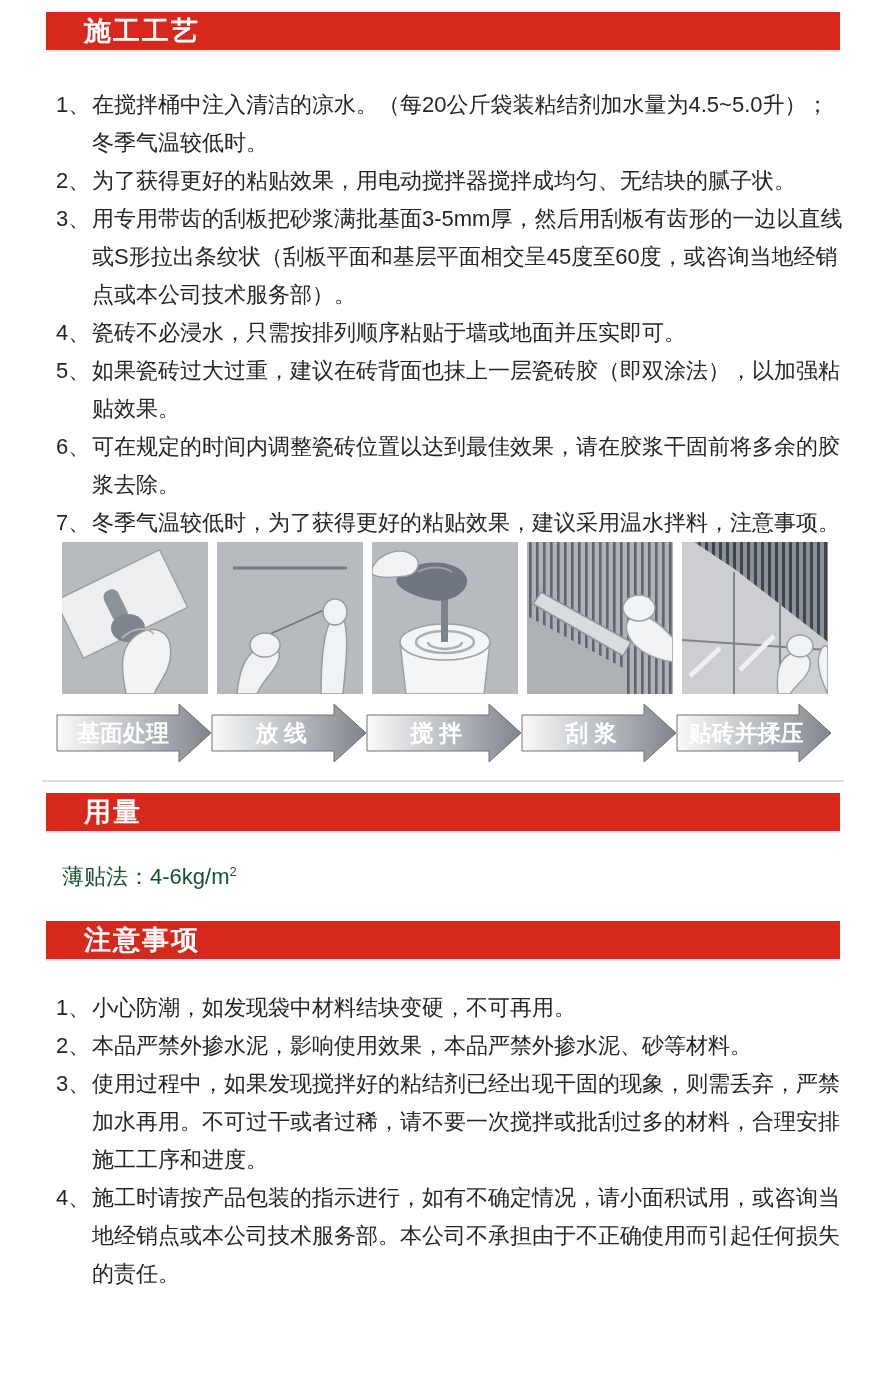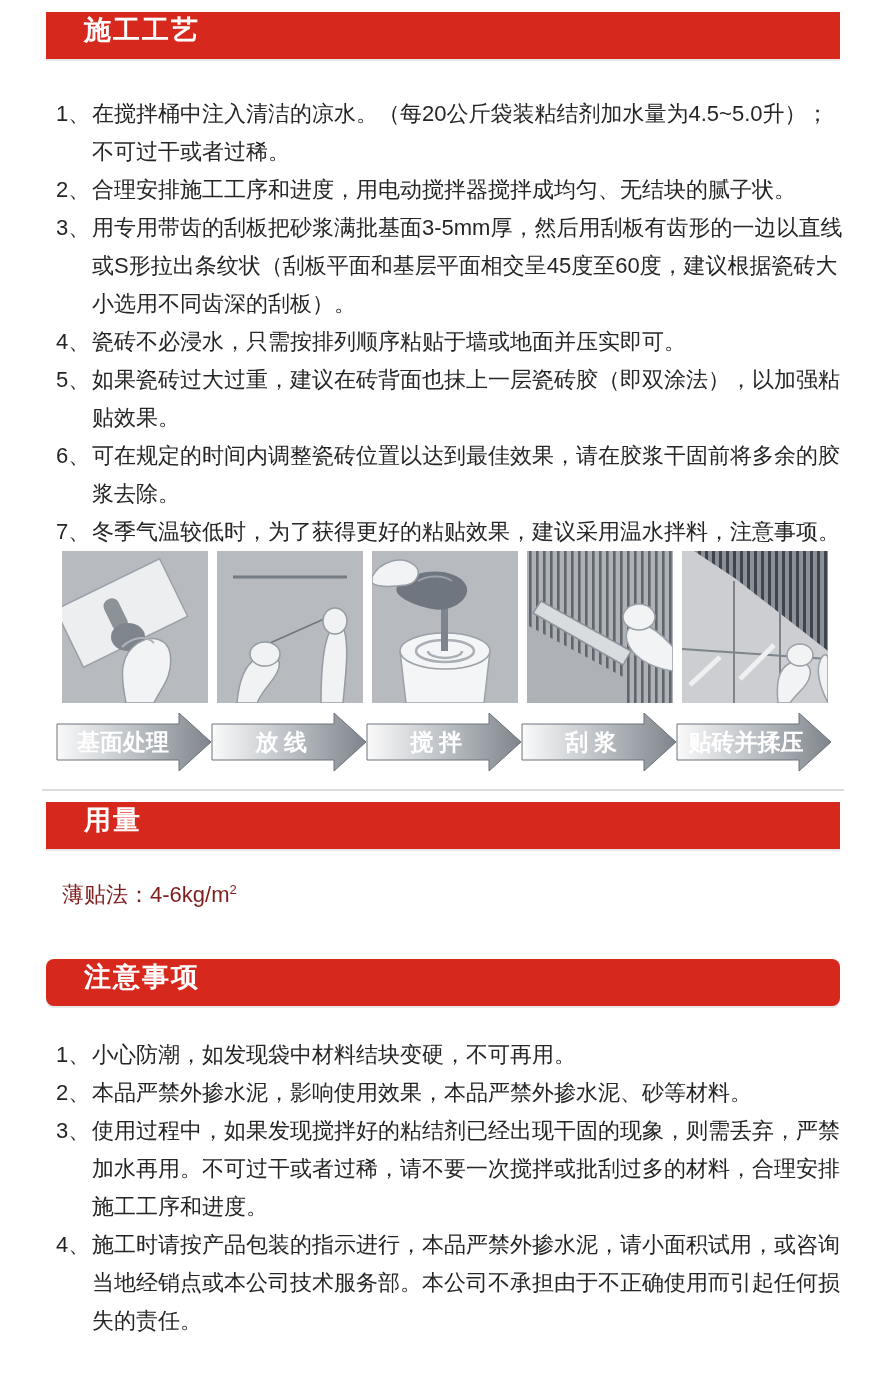--- a/index.html
+++ b/index.html
@@ -2,67 +2,67 @@
 <html><head>
 <meta charset="utf-8">
 <style>
   html,body{margin:0;padding:0;}
   body{
     width:886px;height:1384px;background:#ffffff;color:#252525;
     font-family:"Liberation Sans","DejaVu Sans",sans-serif;
     overflow:hidden;position:relative;
   }
   .section-bar{
-    height:47px;background:#d7281d;margin:0 46px;
-    display:flex;
+    height:38px;background:#d7281d;margin:0 46px;
+    display:flex;align-items:center;
     box-shadow:0 2px 0 rgba(120,120,120,0.18);
   }
   .section-bar .bar-title{
     color:#ffffff;font-weight:bold;font-size:27px;
     padding-left:38px;letter-spacing:2px;
   }
   .bar-top{margin-top:12px;}
   .num-list{margin:36px 42px 0 56px;}
   .num-item{display:flex;font-size:22px;line-height:38px;}
   .num-item .num{flex:0 0 36px;}
   .num-item .txt{flex:1;}
   .flow{margin:0 0 0 62px;width:768px;}
   .panels{display:flex;gap:9px;}
   .panel{width:146px;height:152px;}
   .panel svg{display:block;}
   .arrows{margin:8px 0 0 -6px;font-family:Liberation Serif, serif;}
   .arrows svg{display:block;}
   .divider{height:2px;background:#dcdcdc;margin:16px 42px 0 42px;}
   .bar-usage{margin-top:11px;}
   .usage-line{
-    margin:26px 0 0 62px;font-size:22px;line-height:30px;color:#7f1d1d;
+    margin:26px 0 0 62px;font-size:22px;line-height:30px;color:#14532d;
   }
   .usage-line sup{font-size:13px;}
-  .bar-notes{margin-top:49px;border-radius:8px;}
+  .bar-notes{margin-top:29px;}
   .notes-list{margin:30px 42px 0 56px;}
 </style>
 </head>
 <body>
 
 <div class="section-bar bar-top">
   <span class="bar-title">施工工艺</span>
 </div>
 
 <div class="num-list">
   <div class="num-item">
     <span class="num">1、</span>
-    <span class="txt">在搅拌桶中注入清洁的凉水。（每20公斤袋装粘结剂加水量为4.5~5.0升）；不可过干或者过稀。</span>
+    <span class="txt">在搅拌桶中注入清洁的凉水。（每20公斤袋装粘结剂加水量为4.5~5.0升）；冬季气温较低时。</span>
   </div>
   <div class="num-item">
     <span class="num">2、</span>
-    <span class="txt">合理安排施工工序和进度，用电动搅拌器搅拌成均匀、无结块的腻子状。</span>
+    <span class="txt">为了获得更好的粘贴效果，用电动搅拌器搅拌成均匀、无结块的腻子状。</span>
   </div>
   <div class="num-item">
     <span class="num">3、</span>
-    <span class="txt">用专用带齿的刮板把砂浆满批基面3-5mm厚，然后用刮板有齿形的一边以直线或S形拉出条纹状（刮板平面和基层平面相交呈45度至60度，建议根据瓷砖大小选用不同齿深的刮板）。</span>
+    <span class="txt">用专用带齿的刮板把砂浆满批基面3-5mm厚，然后用刮板有齿形的一边以直线或S形拉出条纹状（刮板平面和基层平面相交呈45度至60度，或咨询当地经销点或本公司技术服务部）。</span>
   </div>
   <div class="num-item">
     <span class="num">4、</span>
     <span class="txt">瓷砖不必浸水，只需按排列顺序粘贴于墙或地面并压实即可。</span>
   </div>
   <div class="num-item">
     <span class="num">5、</span>
     <span class="txt">如果瓷砖过大过重，建议在砖背面也抹上一层瓷砖胶（即双涂法），以加强粘贴效果。</span>
   </div>
   <div class="num-item">
@@ -220,15 +220,15 @@
   <div class="num-item">
     <span class="num">2、</span>
     <span class="txt">本品严禁外掺水泥，影响使用效果，本品严禁外掺水泥、砂等材料。</span>
   </div>
   <div class="num-item">
     <span class="num">3、</span>
     <span class="txt">使用过程中，如果发现搅拌好的粘结剂已经出现干固的现象，则需丢弃，严禁加水再用。不可过干或者过稀，请不要一次搅拌或批刮过多的材料，合理安排施工工序和进度。</span>
   </div>
   <div class="num-item">
     <span class="num">4、</span>
-    <span class="txt">施工时请按产品包装的指示进行，本品严禁外掺水泥，请小面积试用，或咨询当地经销点或本公司技术服务部。本公司不承担由于不正确使用而引起任何损失的责任。</span>
+    <span class="txt">施工时请按产品包装的指示进行，如有不确定情况，请小面积试用，或咨询当地经销点或本公司技术服务部。本公司不承担由于不正确使用而引起任何损失的责任。</span>
   </div>
 </div>
 
 </body></html>

